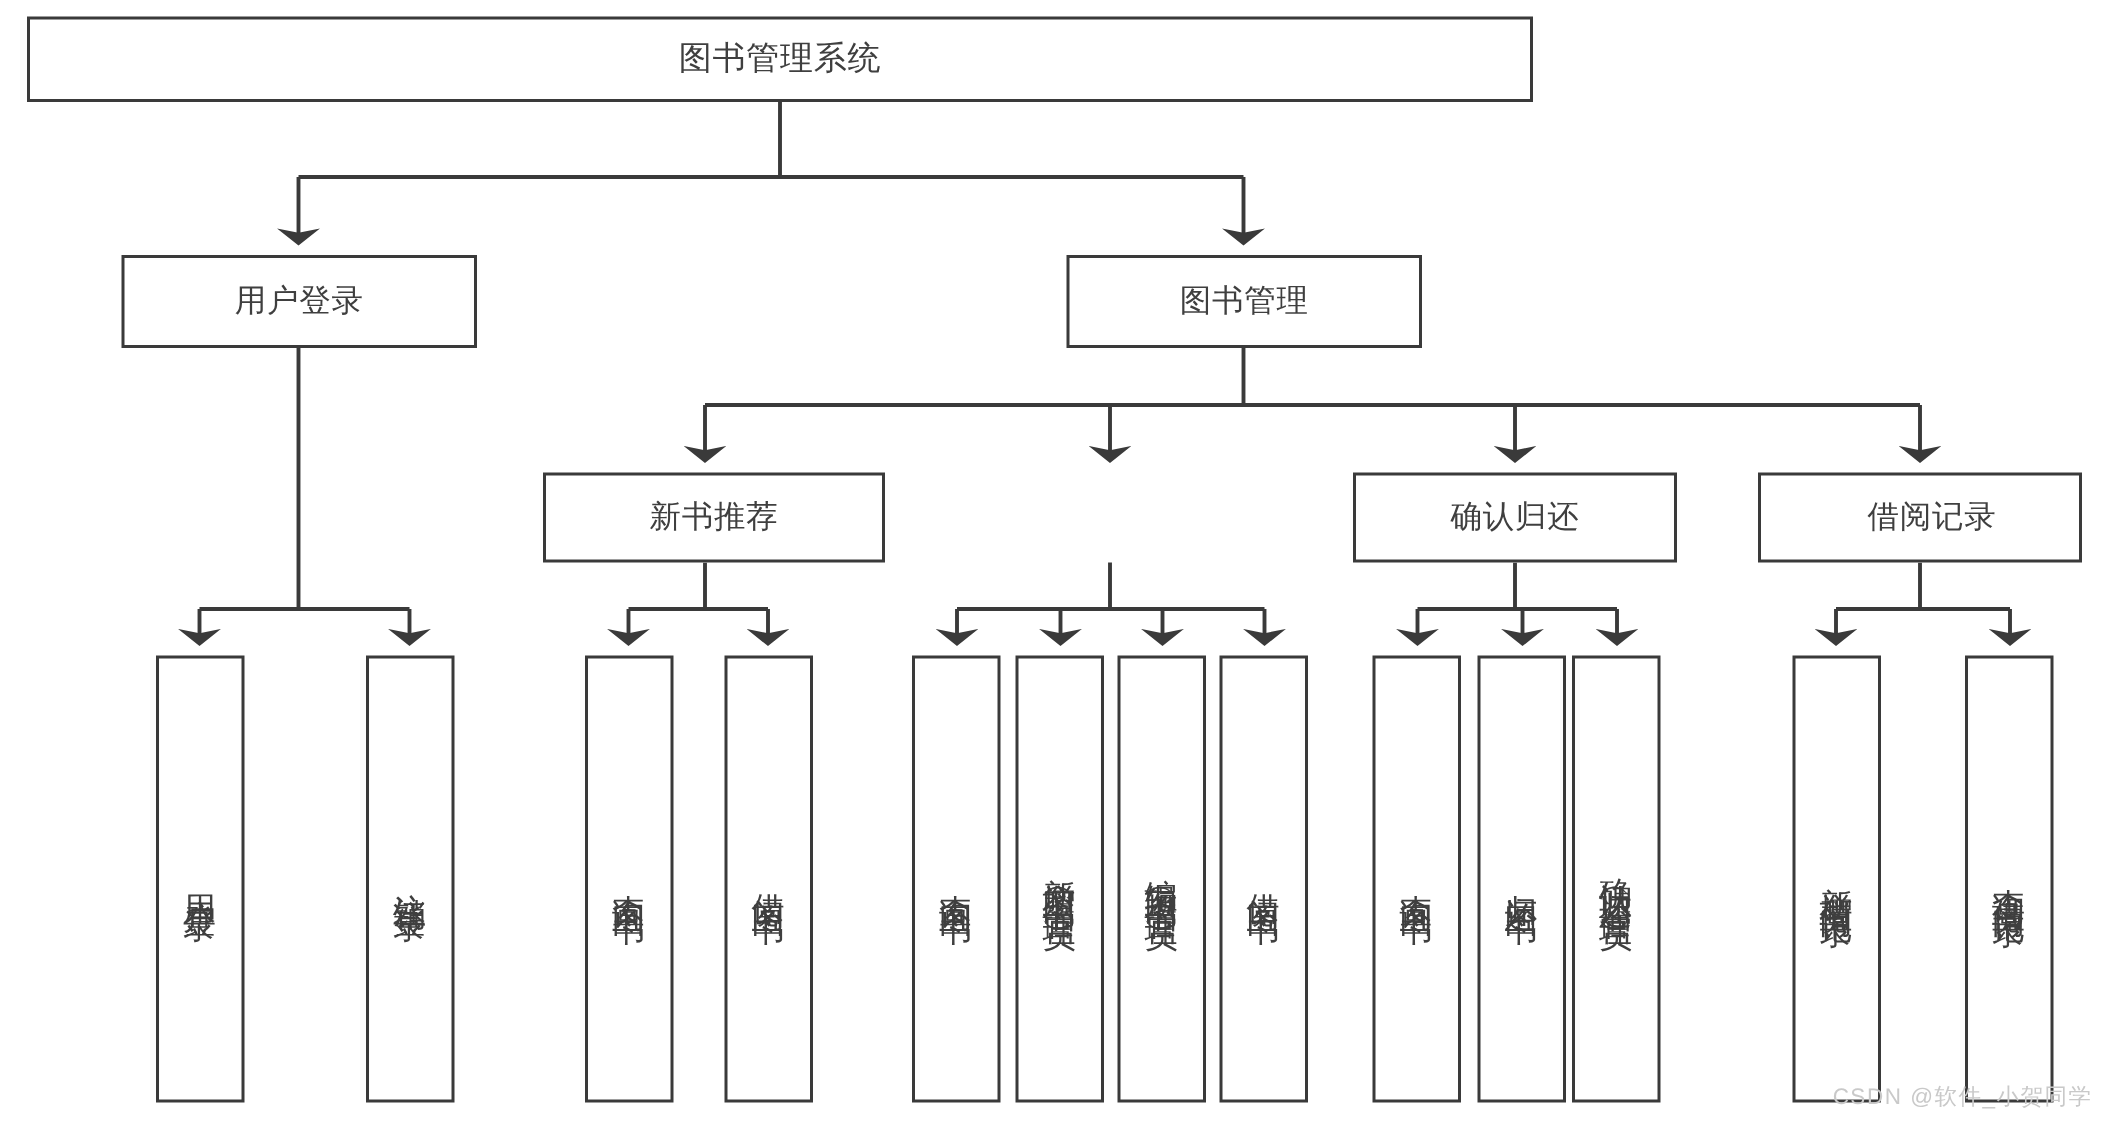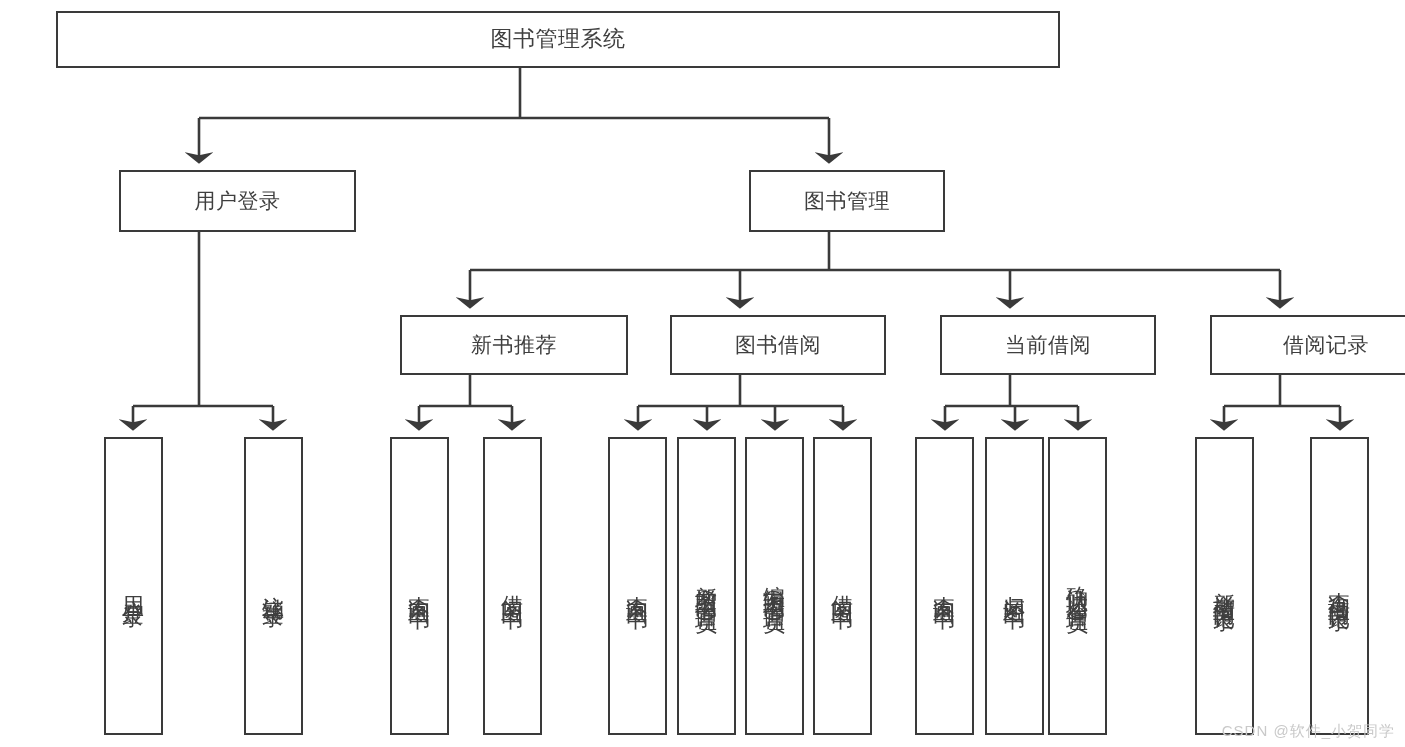--- a/index.html
+++ b/index.html
@@ -33,21 +33,20 @@
     color: #3f3f3f;
     display: flex;
     align-items: center;
     justify-content: center;
     text-align: center;
     letter-spacing: 0.5px;
   }
   .node.h {
     font-size: 21px;
     line-height: 1.2;
-    margin-left: 38px;
   }
   .node.root {
     font-size: 22px;
   }
   .node.v {
     writing-mode: vertical-rl;
     text-orientation: upright;
     font-size: 22px;
     letter-spacing: 4px;
     line-height: 1.05;
@@ -123,32 +122,29 @@
     </g>
   </svg>
 
   <div class="node h root" style="left:18px; top:11px; width:1004px; height:57px;">
     <span>图书管理系统</span>
   </div>
 
   <div class="node h" style="left:81px; top:170px; width:237px; height:62px;">
     <span>用户登录</span>
   </div>
-  <div class="node h" style="left:711px; top:170px; width:196px; height:62px;justify-content:center;">
+  <div class="node h" style="left:711px; top:170px; width:237px; height:62px;justify-content:center;">
     <span>图书管理</span>
   </div>
 
   <div class="node h" style="left:362px; top:315px; width:228px; height:60px;">
     <span>新书推荐</span>
   </div>
-  <div class="node h" style="left:632px; top:315px; width:216px; height:60px;">
-    <span>图书借阅</span>
-  </div>
   <div class="node h" style="left:902px; top:315px; width:216px; height:60px;">
-    <span>当前借阅</span>
+    <span>确认归还</span>
   </div>
   <div class="node h" style="left:1172px; top:315px; width:216px; height:60px;padding-left:16px;">
     <span>借阅记录</span>
   </div>
 
   <div class="node v" style="left:104px; top:437px; width:59px; height:298px;">
     <span class="vtext">用户登录</span>
   </div>
   <div class="node v" style="left:244px; top:437px; width:59px; height:298px;">
     <span class="vtext">注销登录</span>

